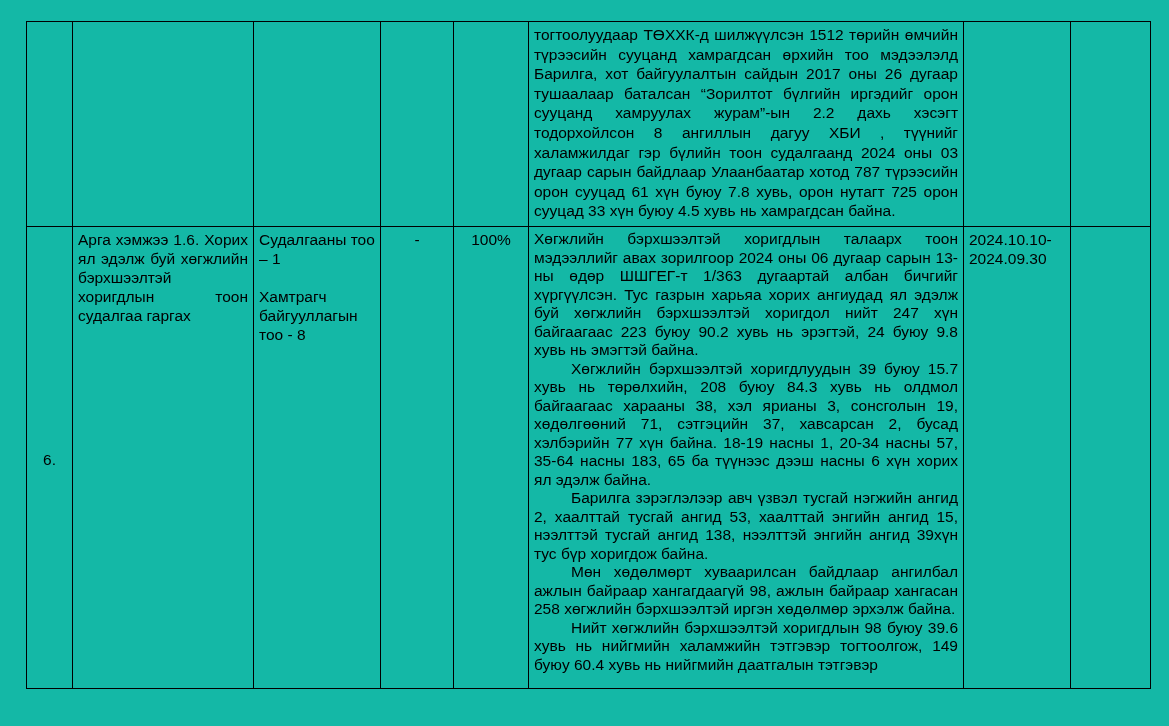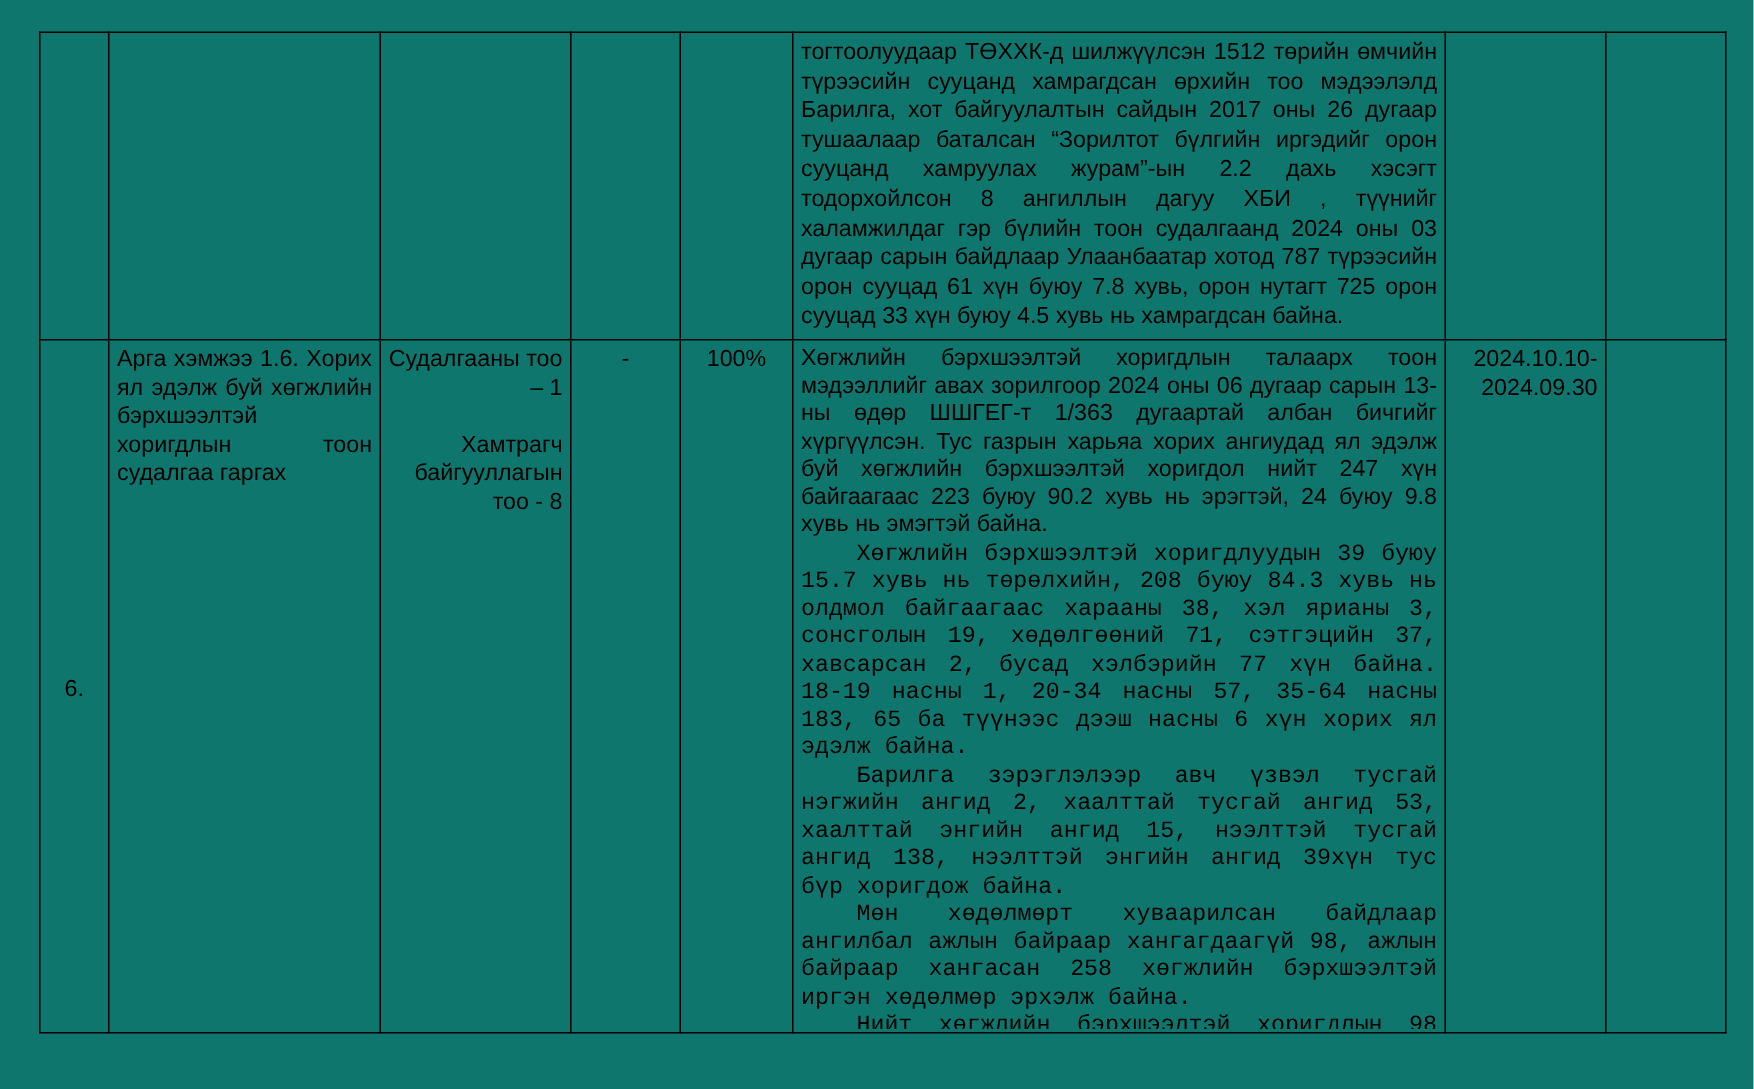--- a/index.html
+++ b/index.html
@@ -1,20 +1,20 @@
 <!DOCTYPE html>
 <html><head>
 <meta charset="utf-8">
 <style>
   html, body { margin: 0; padding: 0; background: #ffffff; }
   .page {
     position: relative;
     width: 1169px;
     height: 726px;
-    background: #0f766e;
+    background: #14b8a6;
     font-family: "Liberation Sans", sans-serif;
     color: #000000;
     overflow: hidden;
   }
   table.report {
     position: absolute;
     left: 26px;
     top: 21px;
     width: 1124px;
     border-collapse: collapse;
@@ -26,25 +26,25 @@
     padding: 3px 5px 0 5px;
     font-size: 15.5px;
     line-height: 19px;
     overflow: hidden;
   }
   tr.r1 { height: 205px; }
   tr.r2 { height: 462px; }
   .clip { overflow: hidden; }
   .r1 .clip { max-height: 198px; }
   .r2 .clip { max-height: 456px; }
-  p { margin: 0; text-align: right; }
+  p { margin: 0; }
   .jp { text-align: justify; text-align-last: left; }
   .r1 .jp { line-height: 19.6px; }
   .r2 td.report-cell p { line-height: 18.5px; }
-  .ind { text-indent: 37px; font-family: Liberation Mono, monospace; }
+  .ind { text-indent: 37px; }
   .num-cell { text-align: center; vertical-align: middle; }
   .center-cell { text-align: center; }
   .indicator-gap { margin-bottom: 19px; }
   b.activity-title { font-weight: normal; }
 </style>
 </head>
 <body>
 
 <div class="page">
   <table class="report">

